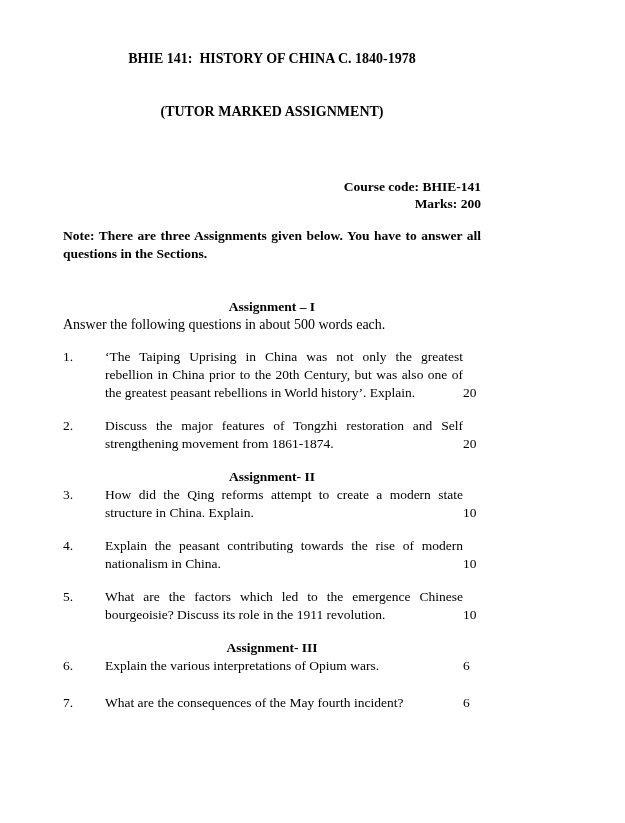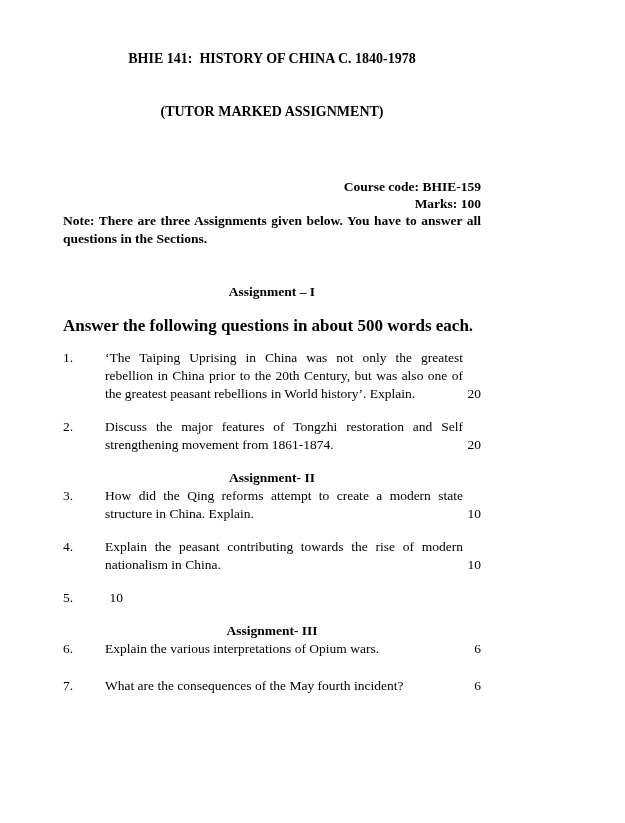--- a/index.html
+++ b/index.html
@@ -24,77 +24,78 @@
     white-space: pre-wrap;
   }
   .meta-block {
     margin-top: 24px;
     text-align: right;
     font-weight: bold;
     font-size: 13.5px;
     line-height: 16.5px;
   }
   .note {
+    margin-top: 15px;
     font-weight: bold;
     font-size: 13.5px;
     line-height: 17.5px;
     text-align: justify;
   }
   .section-heading {
     text-align: center;
     font-weight: bold;
     font-size: 13.5px;
     line-height: 18px;
   }
   .section-heading.first { margin-top: 36px; }
   .section-heading.later { margin-top: 14px; text-align: center; }
   .instruction {
-    margin-top: 16px;
+    margin-top: 0;
     margin-bottom: 14px;
-    font-weight: bold;
-    font-size: 17px;
+    font-weight: normal;
+    font-size: 14px;
     line-height: 18px;
   }
   .question {
     display: flex;
     font-size: 13.5px;
     line-height: 18px;
     margin-bottom: 15px;
   }
   .q-num {
     width: 42px;
     flex: 0 0 42px;
   }
   .q-text {
     flex: 1 1 auto;
     text-align: justify;
   }
   .q-marks {
     flex: 0 0 18px;
     width: 18px;
-    text-align: right;
+    text-align: left;
     align-self: flex-end;
     white-space: nowrap;
   }
   .q-short { margin-bottom: 19px; }
   .section-block.last .question:last-child { margin-bottom: 0; }
 </style>
 </head>
 <body>
 
 <div class="page">
 
   <div class="doc-title">
     <div>BHIE 141:  HISTORY OF CHINA C. 1840-1978</div>
     <div>(TUTOR MARKED ASSIGNMENT)</div>
   </div>
 
   <div class="meta-block">
-    <div>Course code: BHIE-159</div>
-    <div>Marks: 100</div>
+    <div>Course code: BHIE-141</div>
+    <div>Marks: 200</div>
   </div>
 
   <div class="note">Note: There are three Assignments given below. You have to answer all questions in the Sections.</div>
 
   <div class="section-block">
     <div class="section-heading first">Assignment – I</div>
     <div class="instruction">Answer the following questions in about 500 words each.</div>
 
     <div class="question">
       <div class="q-num">1.</div>
@@ -119,20 +120,21 @@
     </div>
 
     <div class="question">
       <div class="q-num">4.</div>
       <div class="q-text">Explain the peasant contributing towards the rise of modern nationalism in China.</div>
       <div class="q-marks">10</div>
     </div>
 
     <div class="question">
       <div class="q-num">5.</div>
+      <div class="q-text">What are the factors which led to the emergence Chinese bourgeoisie? Discuss its role in the 1911 revolution.</div>
       <div class="q-marks">10</div>
     </div>
   </div>
 
   <div class="section-block last">
     <div class="section-heading later">Assignment- III</div>
 
     <div class="question q-short">
       <div class="q-num">6.</div>
       <div class="q-text">Explain the various interpretations of Opium wars.</div>

